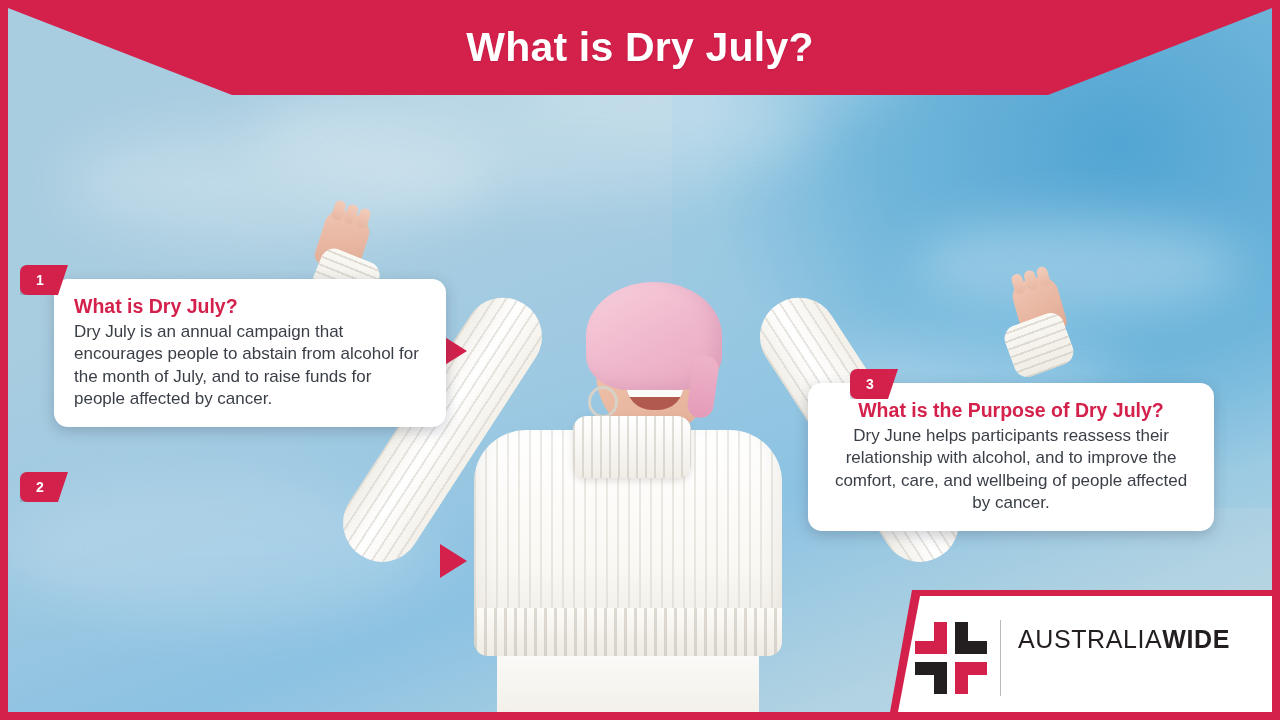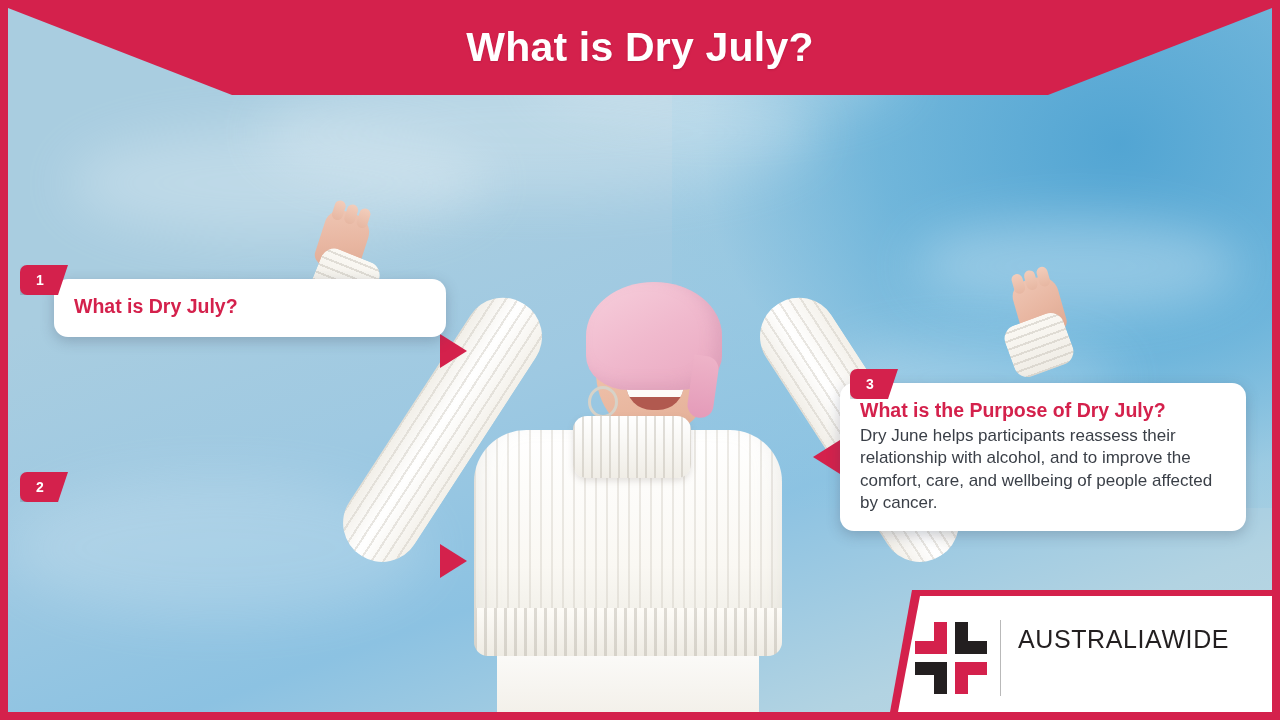--- a/index.html
+++ b/index.html
@@ -308,21 +308,21 @@
 
   
   #card1 { left: 54px;  top: 279px; width: 392px; }
   #badge1{ left: 20px;  top: 265px; }
   #ptr1  { left: 440px; top: 334px; }
   
   #card2 { left: 54px;  top: 486px; width: 392px; }
   #badge2{ left: 20px;  top: 472px; }
   #ptr2  { left: 440px; top: 544px; }
   
-  #card3 { left: 840px; top: 383px; width: 406px; }
+  #card3 { left: 808px; top: 383px; width: 406px; text-align: center; }
   #badge3{ left: 850px; top: 369px; }
   #ptr3  { left: 813px; top: 440px; }
 
   
   .logo-block {
     position: absolute;
     left: 890px; top: 590px;
     width: 382px; height: 122px;
     background: #d4214c;
     clip-path: polygon(22px 0, 382px 0, 382px 122px, 0 122px);
@@ -374,21 +374,21 @@
     width: 250px;
   }
   .logo-line1 {
     font-size: 25px;
     letter-spacing: .6px;
     color: #231f20;
     white-space: nowrap;
     line-height: 30px;
   }
   .logo-line1 .light { font-weight: normal; margin-top: 40px; }
-  .logo-line1 .heavy { font-weight: normal; }
+  .logo-line1 .heavy { font-weight: bold; }
   .logo-line2 {
     font-size: 22px;
     letter-spacing: .6px;
     color: #d4214c;
     line-height: 28px;
   }
 </style>
 </head>
 <body>
 
@@ -439,20 +439,21 @@
     </div>
   </div>
 
   <div class="header-banner"></div>
   <div class="header-title">What is Dry July?</div>
 
   <div class="pointer right" id="ptr1"></div>
   <div class="card" id="card1">
     <div class="card-inner">
       <p class="card-title">What is Dry July?</p>
+      <p class="card-body">Dry July is an annual campaign that encourages people to abstain from alcohol for the month of July, and to raise funds for people affected by cancer.</p>
     </div>
   </div>
   <div class="badge" id="badge1">
     <span>1</span>
   </div>
 
   <div class="pointer right" id="ptr2"></div>
   <div class="badge" id="badge2">
     <span>2</span>
   </div>

